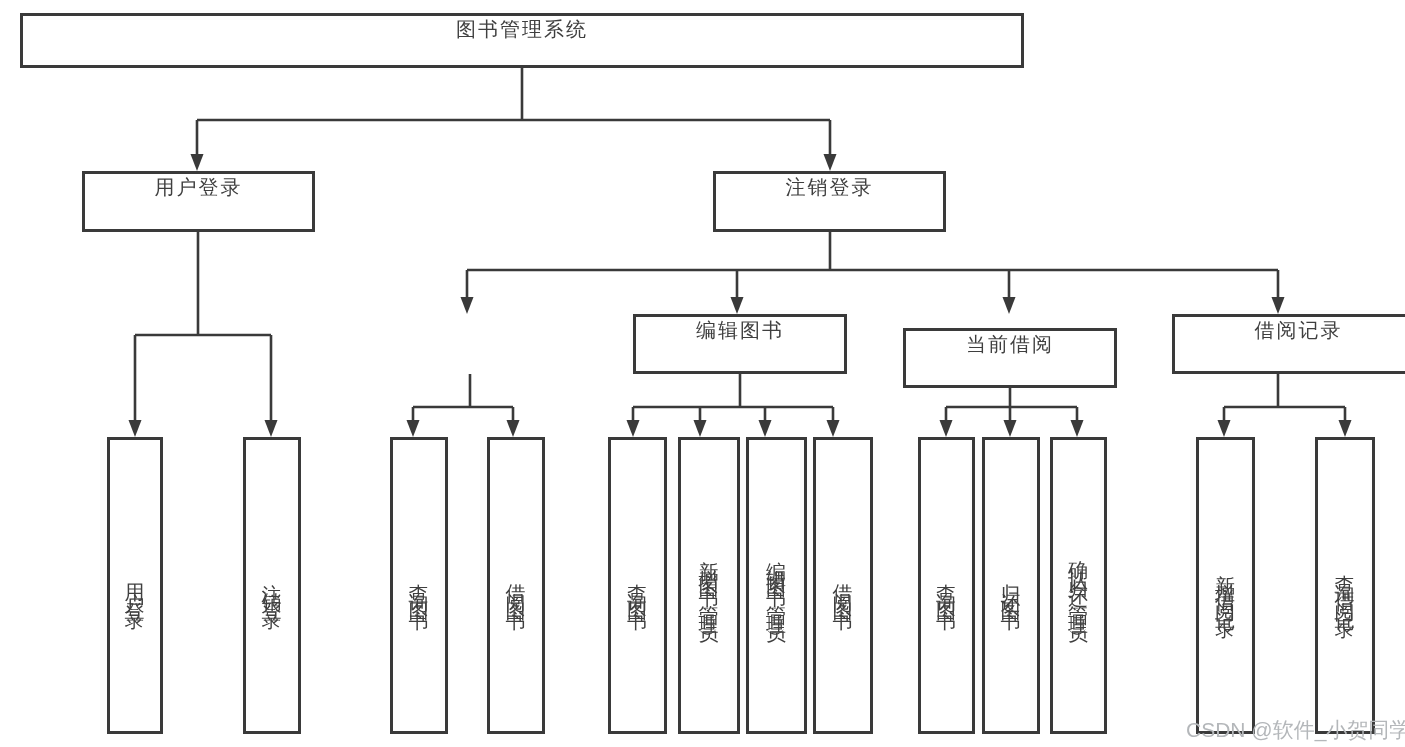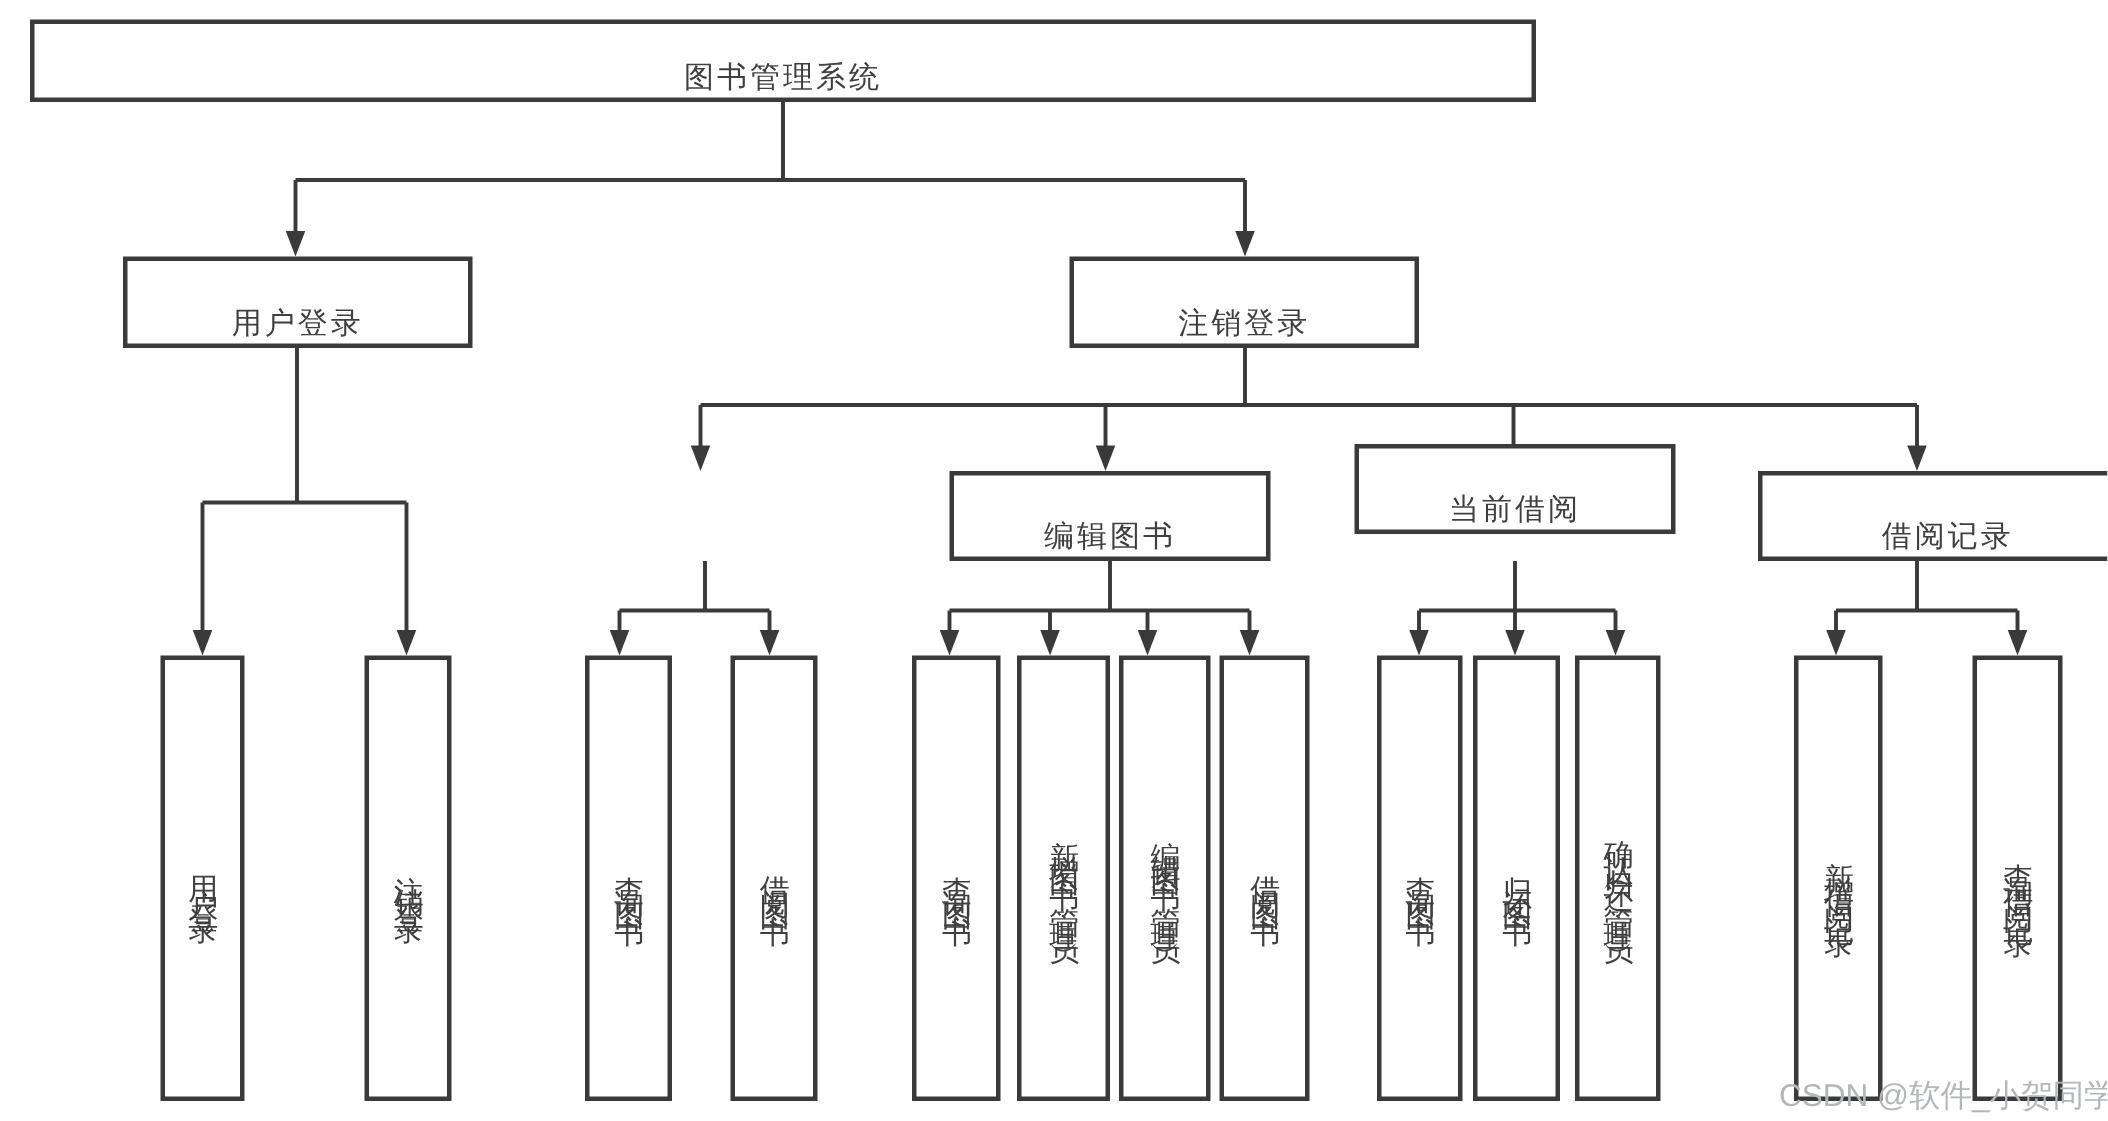--- a/index.html
+++ b/index.html
@@ -15,21 +15,21 @@
     background:var(--background);
     font-family:"Liberation Sans","DejaVu Sans",sans-serif;
     color:var(--text);
     overflow:hidden;
   }
   .wires{position:absolute;left:0;top:0;width:1405px;height:747px;color:var(--line);}
   .node{
     position:absolute;
     border:3px solid var(--line);
     background:var(--background);
-    display:flex;align-items:flex-end;justify-content:center;
+    display:flex;align-items:flex-start;justify-content:center;
     box-sizing:border-box;
   }
   .node .lbl{
     font-size:20px;letter-spacing:2px;white-space:nowrap;
   }
   .leaf{
     position:absolute;
     border:3px solid var(--line);
     background:var(--background);
     display:flex;align-items:center;justify-content:center;
@@ -104,21 +104,21 @@
   <div class="node" style="left:82px;top:171px;width:233px;height:61px">
     <span class="lbl">用户登录</span>
   </div>
   <div class="node" style="left:713px;top:171px;width:233px;height:61px">
     <span class="lbl">注销登录</span>
   </div>
 
   <div class="node" style="left:633px;top:314px;width:214px;height:60px">
     <span class="lbl">编辑图书</span>
   </div>
-  <div class="node" style="left:903px;top:296px;width:214px;height:60px">
+  <div class="node" style="left:903px;top:328px;width:214px;height:60px">
     <span class="lbl">当前借阅</span>
   </div>
   <div class="node" style="left:1172px;top:314px;width:253px;height:60px">
     <span class="lbl">借阅记录</span>
   </div>
 
   <div class="leaf" style="left:107px;width:56px">
     <span class="vlbl">用户登录</span>
   </div>
   <div class="leaf" style="left:243px;width:58px">

